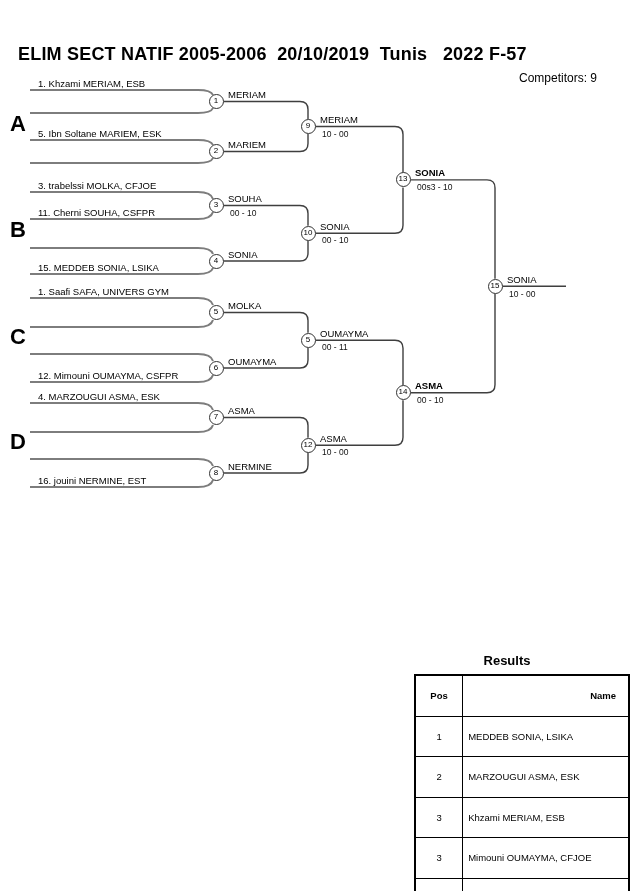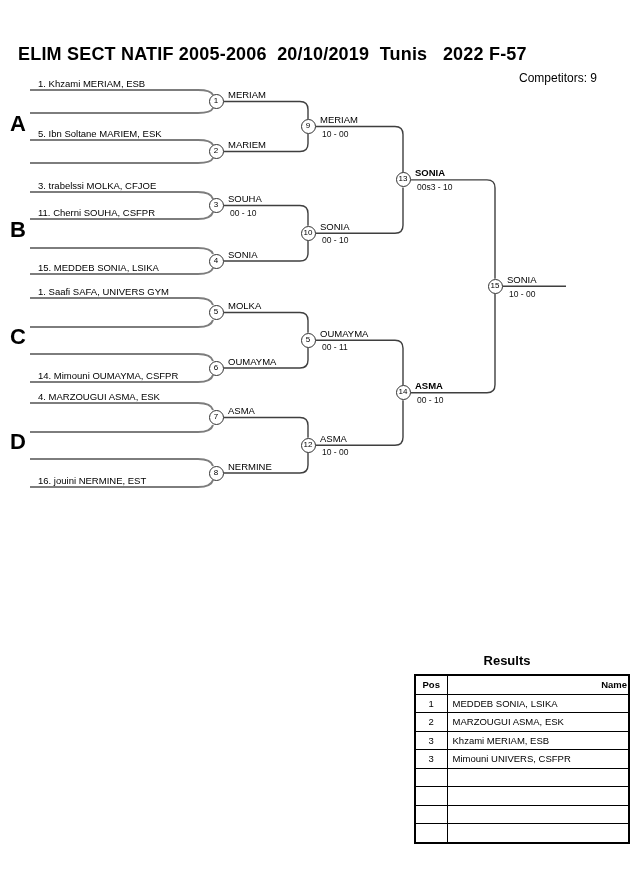--- a/index.html
+++ b/index.html
@@ -27,21 +27,21 @@
     font-size:8px; line-height:12px; text-align:center; z-index:2;
   }
   .results-heading {
     position:absolute; left:401px; top:653px; width:212px;
     text-align:center; font-size:13px; font-weight:bold;
   }
   table.results {
     position:absolute; left:414px; top:674px;
     border-collapse:collapse; border:2px solid #000; font-size:9.5px;
   }
-  table.results th, table.results td { border:1px solid #000; height:15.5px; padding:1px; }
+  table.results th, table.results td { border:1px solid #000; height:15.5px; padding:12px; }
   table.results .pos  { width:30px; text-align:center; }
   table.results th    { font-weight:bold; text-align:right; }
   table.results td.name { width:182px; text-align:left; padding-left:5px; white-space:nowrap; }
   table.results th.name { width:182px; }
 </style>
 </head>
 <body>
 
 <div class="page">
 
@@ -92,21 +92,21 @@
   <div class="glabel" style="top:217px">B</div>
   <div class="glabel" style="top:324px">C</div>
   <div class="glabel" style="top:429px">D</div>
 
   <div class="plabel" style="top:78px">1. Khzami MERIAM, ESB</div>
   <div class="plabel" style="top:128px">5. Ibn Soltane MARIEM, ESK</div>
   <div class="plabel" style="top:180px">3. trabelssi MOLKA, CFJOE</div>
   <div class="plabel" style="top:207px">11. Cherni SOUHA, CSFPR</div>
   <div class="plabel" style="top:262px">15. MEDDEB SONIA, LSIKA</div>
   <div class="plabel" style="top:286px">1. Saafi SAFA, UNIVERS GYM</div>
-  <div class="plabel" style="top:370px">14. Mimouni OUMAYMA, CSFPR</div>
+  <div class="plabel" style="top:370px">12. Mimouni OUMAYMA, CSFPR</div>
   <div class="plabel" style="top:391px">4. MARZOUGUI ASMA, ESK</div>
   <div class="plabel" style="top:475px">16. jouini NERMINE, EST</div>
 
   <div class="mcircle" style="left:208.5px;top:94px">1</div>
   <div class="mcircle" style="left:208.5px;top:144px">2</div>
   <div class="mcircle" style="left:208.5px;top:198px">3</div>
   <div class="mcircle" style="left:208.5px;top:253.5px">4</div>
   <div class="mcircle" style="left:208.5px;top:305px">5</div>
   <div class="mcircle" style="left:208.5px;top:360.5px">6</div>
   <div class="mcircle" style="left:208.5px;top:410px">7</div>
@@ -158,21 +158,21 @@
     <tr>
       <td class="pos">2</td>
       <td class="name">MARZOUGUI ASMA, ESK</td>
     </tr>
     <tr>
       <td class="pos">3</td>
       <td class="name">Khzami MERIAM, ESB</td>
     </tr>
     <tr>
       <td class="pos">3</td>
-      <td class="name">Mimouni UNIVERS, CSFPR</td>
+      <td class="name">Mimouni OUMAYMA, CFJOE</td>
     </tr>
     <tr>
       <td class="pos"></td>
       <td class="name"></td>
     </tr>
     <tr>
       <td class="pos"></td>
       <td class="name"></td>
     </tr>
     <tr>

